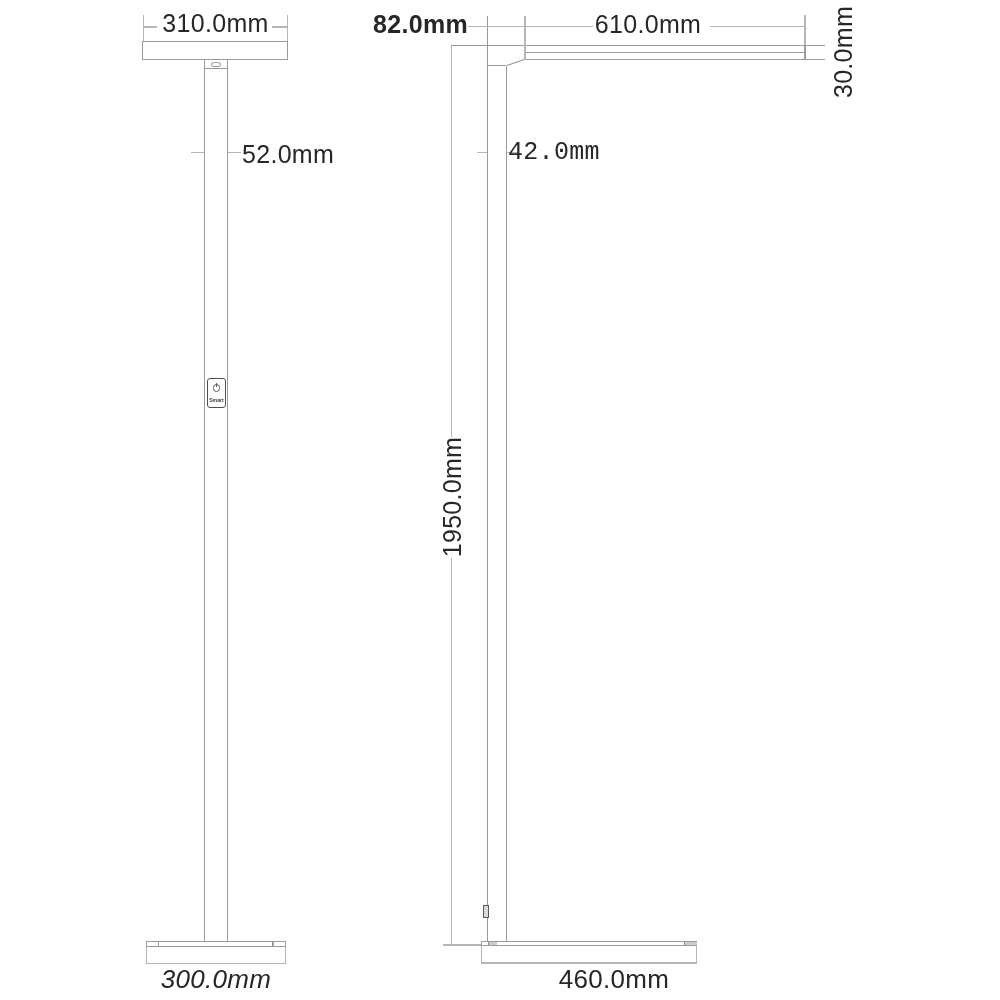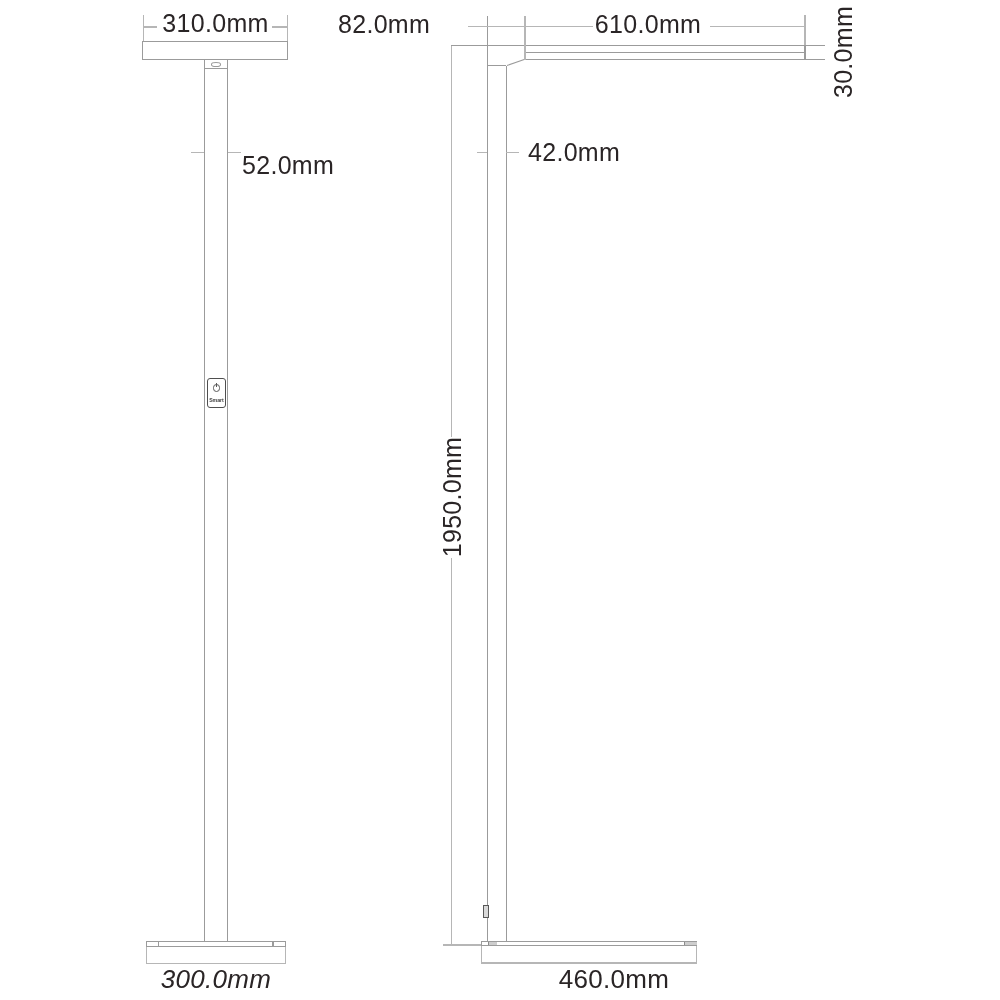--- a/index.html
+++ b/index.html
@@ -17,21 +17,21 @@
   }
   .ln{position:absolute;}
   .g{background:var(--g);}
   .d{background:var(--d);}
   .lbl{
     position:absolute;font-size:25px;line-height:25px;color:var(--txt);
     white-space:nowrap;letter-spacing:0.3px;
   }
   .lbl.big{font-size:26px;line-height:26px;}
   .center{text-align:center;}
-  .right{}
+  .right{text-align:right;font-weight:bold;}
   .rot{
     display:flex;align-items:center;justify-content:center;
     transform:rotate(-90deg);
   }
   .outline{position:absolute;border:1.4px solid var(--g);background:var(--bg);box-sizing:border-box;}
   .ellipse{position:absolute;border:1.2px solid var(--g);border-radius:50%;box-sizing:border-box;}
   .switch{
     position:absolute;border:1.6px solid var(--k);border-radius:3px;
     background:var(--bg);box-sizing:border-box;
   }
@@ -67,21 +67,21 @@
 
     <div class="outline" style="left:142px;top:41.3px;width:146.4px;height:18.4px;"></div>
 
     <div class="ellipse" style="left:210.5px;top:62px;width:10px;height:4.6px;"></div>
     <div class="ln g" style="left:203.8px;top:67.6px;width:24px;height:1.3px;"></div>
 
     <div class="ln" style="left:203.8px;top:59.7px;width:24px;height:882.2px;border-left:1.4px solid var(--g);border-right:1.4px solid var(--g);box-sizing:border-box;"></div>
 
     <div class="ln d" style="left:190.8px;top:151.5px;width:13.4px;height:1.3px;"></div>
     <div class="ln d" style="left:227.6px;top:151.5px;width:13px;height:1.3px;"></div>
-    <div class="lbl" style="left:242px;top:153px;">52.0mm</div>
+    <div class="lbl" style="left:242px;top:142px;">52.0mm</div>
 
     <div class="switch" style="left:206.6px;top:378px;width:19.8px;height:29.8px;">
       <div class="pwr-circle"></div>
       <div class="pwr-tick"></div>
       <div class="smart">Smart</div>
     </div>
 
     <div class="outline" style="left:145.8px;top:941.3px;width:140.6px;height:5.8px;border-width:1.3px;"></div>
     <div class="ln g" style="left:157.8px;top:941.3px;width:1.2px;height:5.8px;"></div>
     <div class="ln g" style="left:272.4px;top:941.3px;width:1.2px;height:5.8px;"></div>
@@ -117,21 +117,21 @@
     <div class="ln d" style="left:804.4px;top:15px;width:1.2px;height:30px;"></div>
     <div class="lbl right" style="left:338px;width:130px;top:12px;">82.0mm</div>
     <div class="lbl center" style="left:583px;width:130px;top:12px;">610.0mm</div>
 
     <div class="lbl rot" style="left:788px;top:39px;width:110px;height:26px;">
       <span>30.0mm</span>
     </div>
 
     <div class="ln d" style="left:476.6px;top:152.2px;width:10.4px;height:1.3px;"></div>
     <div class="ln d" style="left:505.8px;top:152.2px;width:12.8px;height:1.3px;"></div>
-    <div class="lbl" style="left:528px;top:140px;">42.0mm</div>
+    <div class="lbl" style="left:508px;top:140px;font-family:Liberation Mono, monospace;">42.0mm</div>
 
     <div class="socket" style="left:483px;top:904.8px;width:5.6px;height:13px;"></div>
 
     <div class="outline" style="left:481px;top:940.6px;width:216.4px;height:5.4px;border-width:1.3px;"></div>
     <div class="foot" style="left:487.6px;top:941.9px;width:9.6px;height:2.9px;"></div>
     <div class="foot" style="left:684px;top:941.9px;width:13px;height:2.9px;"></div>
 
     <div class="ln d" style="left:481.2px;top:945.8px;width:1.2px;height:17px;"></div>
     <div class="ln d" style="left:696.2px;top:945.8px;width:1.2px;height:17px;"></div>
     <div class="ln d" style="left:481px;top:962.4px;width:216.4px;height:1.2px;"></div>

